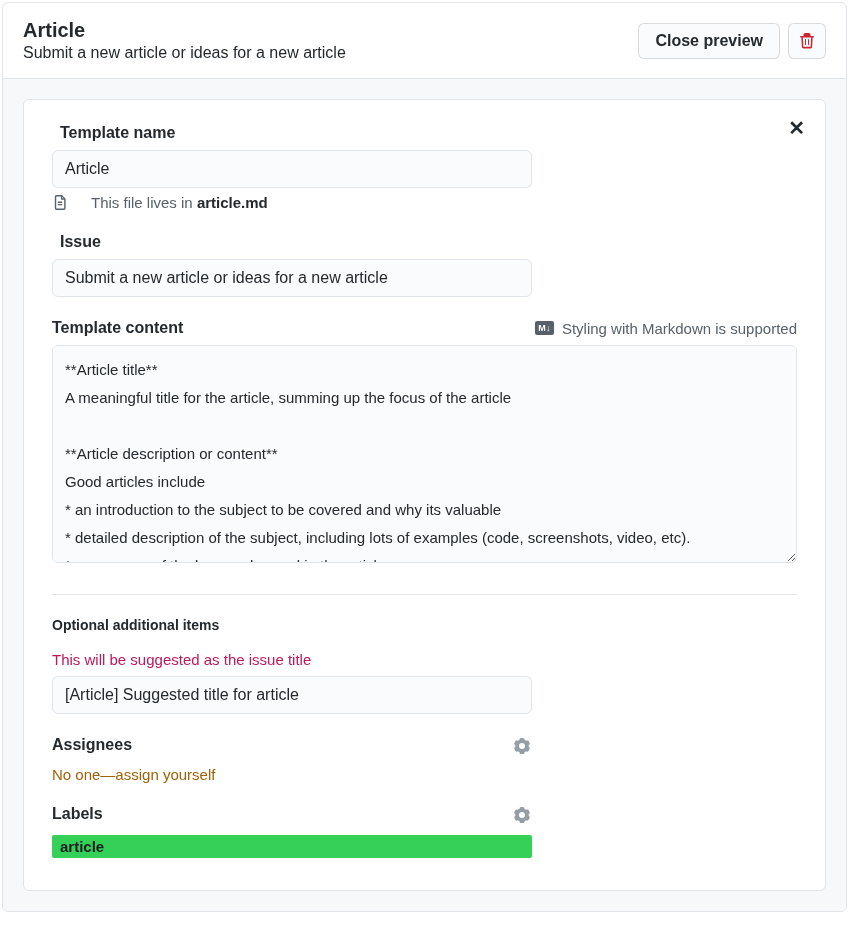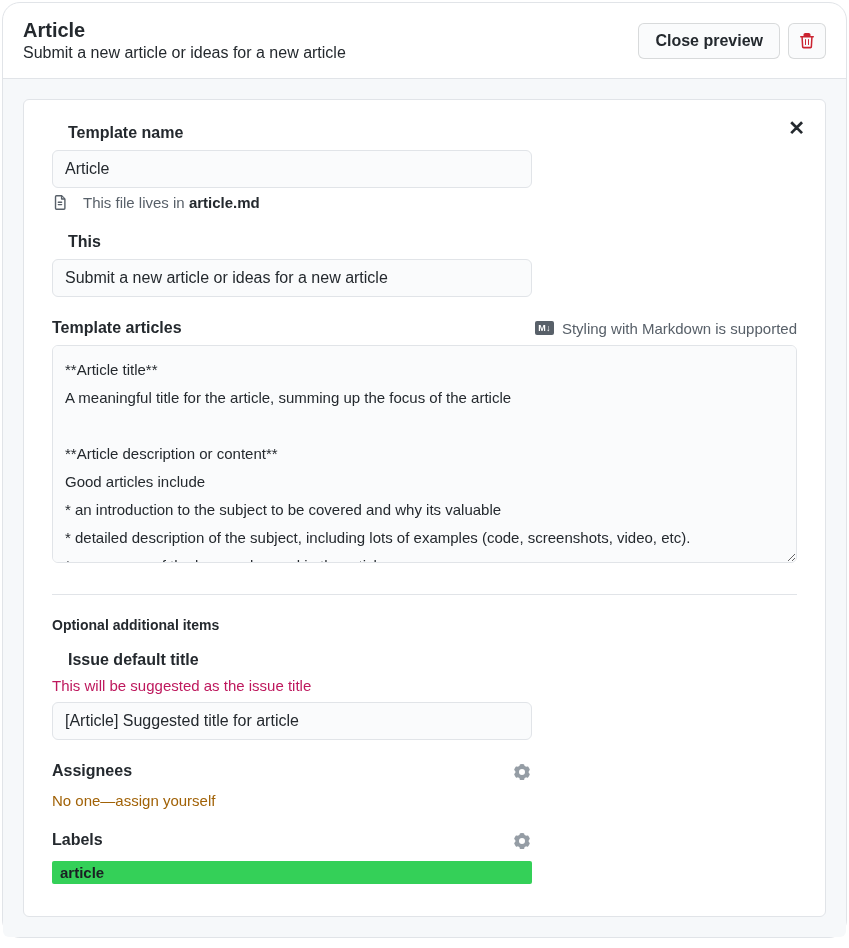--- a/index.html
+++ b/index.html
@@ -6,21 +6,21 @@
   body {
     margin: 0;
     font-family: -apple-system, BlinkMacSystemFont, "Segoe UI", Helvetica, Arial, sans-serif;
     font-size: 14px;
     color: #24292e;
     background: #fff;
     width: 849px;
   }
   .outer-box {
     border: 1px solid #e1e4e8;
-    border-radius: 18px;
+    border-radius: 6px;
     margin: 2px;
   }
   .header {
     display: flex;
     align-items: center;
     padding: 16px 20px;
   }
   .header-left { flex: 1; }
   .header-title {
     font-size: 20px;
@@ -70,21 +70,21 @@
     right: 20px;
     font-size: 20px;
     font-weight: 700;
     color: #24292e;
     cursor: pointer;
     line-height: 1;
   }
   .field-label {
     font-size: 16px;
     font-weight: 600;
-    margin: 0 0 8px 16px;
+    margin: 0 0 8px 8px;
     color: #24292e;
   }
   .section-heading {
     font-size: 14px;
     font-weight: 600;
     margin: 0 0 18px 0;
   }
   .text-input {
     width: 480px;
     max-width: 100%;
@@ -92,21 +92,21 @@
     font-size: 16px;
     line-height: 22px;
     background: #fafbfc;
     border: 1px solid #e1e4e8;
     border-radius: 6px;
     color: #24292e;
   }
   .file-hint {
     display: flex;
     align-items: center;
-    gap: 16px;
+    gap: 24px;
     font-size: 15px;
     color: #586069;
     margin-top: 6px;
   }
   .file-hint .fname { color: #24292e; font-weight: 600; }
   .group { margin-bottom: 22px; }
   .content-head {
     display: flex;
     align-items: center;
     margin-bottom: 8px;
@@ -219,27 +219,27 @@
                 <path d="M3 1.75A1.75 1.75 0 014.75 0h5.086c.464 0 .909.184 1.237.513l2.914 2.914c.329.328.513.773.513 1.237v9.586A1.75 1.75 0 0112.75 16h-8A1.75 1.75 0 013 14.25V1.75zm1.5 0v12.5c0 .138.112.25.25.25h8a.25.25 0 00.25-.25V5h-2.75A.75.75 0 019.5 4.25V1.5H4.75a.25.25 0 00-.25.25zM11 1.94v1.56h1.56L11 1.94zM6 7.75A.75.75 0 016.75 7h3.5a.75.75 0 010 1.5h-3.5A.75.75 0 016 7.75zm0 2.5a.75.75 0 01.75-.75h3.5a.75.75 0 010 1.5h-3.5a.75.75 0 01-.75-.75z"></path>
               </svg>
           </span>
           <span>
             <span>This file lives in </span><span class="fname">article.md</span>
           </span>
         </div>
       </div>
 
       <div class="group">
-        <div class="field-label">This</div>
+        <div class="field-label">Issue</div>
         <input class="text-input" type="text" value="Submit a new article or ideas for a new article" style="">
       </div>
 
       <div class="group">
         <div class="content-head">
-          <div class="field-label">Template articles</div>
+          <div class="field-label">Template content</div>
           <div class="md-hint">
             <span class="md-badge">M↓</span>
             <span>Styling with Markdown is supported</span>
           </div>
         </div>
         <textarea class="textarea" style="">**Article title**
 A meaningful title for the article, summing up the focus of the article
 
 **Article description or content**
 Good articles include
@@ -248,21 +248,20 @@
 * a summary of the lessons learned in the article
 
 Content should be written in markdown (although I am experimenting with asciidoc).  Images and</textarea>
       </div>
 
       <hr class="divider">
 
       <h3 class="section-heading">Optional additional items</h3>
 
       <div class="group">
-        <div class="field-label">Issue default title</div>
         <div class="sub-hint">This will be suggested as the issue title</div>
         <input class="text-input" type="text" value="[Article] Suggested title for article" style="">
       </div>
 
       <div class="group">
         <div class="row-head">
           <div class="field-label">Assignees</div>
           <span class="gear">
             <svg width="16" height="16" viewBox="0 0 16 16" fill="currentColor">
                 <path d="M8 0a8.2 8.2 0 011.7.18.75.75 0 01.56.55l.32 1.3c.5.2 1 .48 1.44.83l1.27-.42a.75.75 0 01.77.18 8.1 8.1 0 011.7 2.95.75.75 0 01-.2.77l-.95.93c.5.52.05 1.05 0 1.57l.95.93c.2.2.28.5.2.77a8.1 8.1 0 01-1.7 2.95.75.75 0 01-.77.18l-1.27-.42c-.45.35-.94.63-1.44.83l-.32 1.3a.75.75 0 01-.56.55 8.2 8.2 0 01-3.4 0 .75.75 0 01-.56-.55l-.32-1.3a6.7 6.7 0 01-1.44-.83l-1.27.42a.75.75 0 01-.77-.18 8.1 8.1 0 01-1.7-2.95.75.75 0 01.2-.77l.95-.93a6.8 6.8 0 010-1.57l-.95-.93a.75.75 0 01-.2-.77 8.1 8.1 0 011.7-2.95.75.75 0 01.77-.18l1.27.42c.45-.35.94-.63 1.44-.83l.32-1.3A.75.75 0 016.3.18 8.2 8.2 0 018 0zm0 5a3 3 0 100 6 3 3 0 000-6z"></path>

